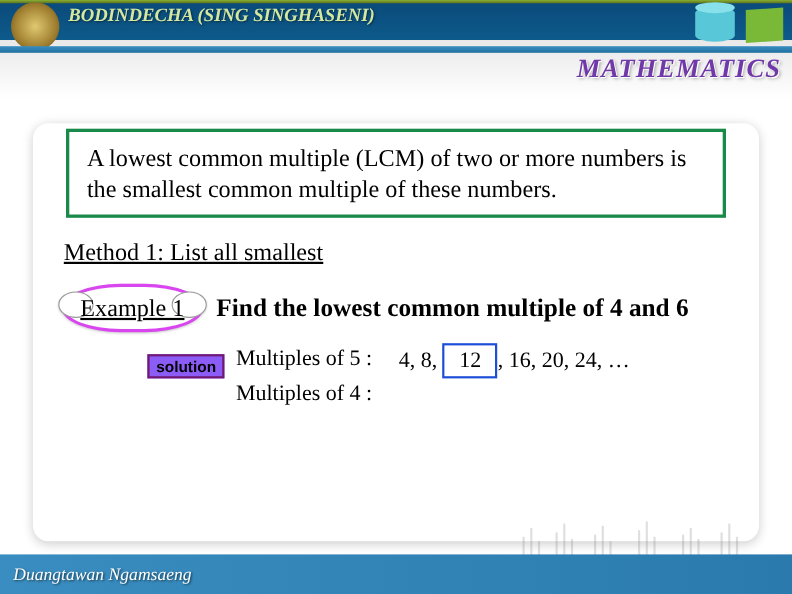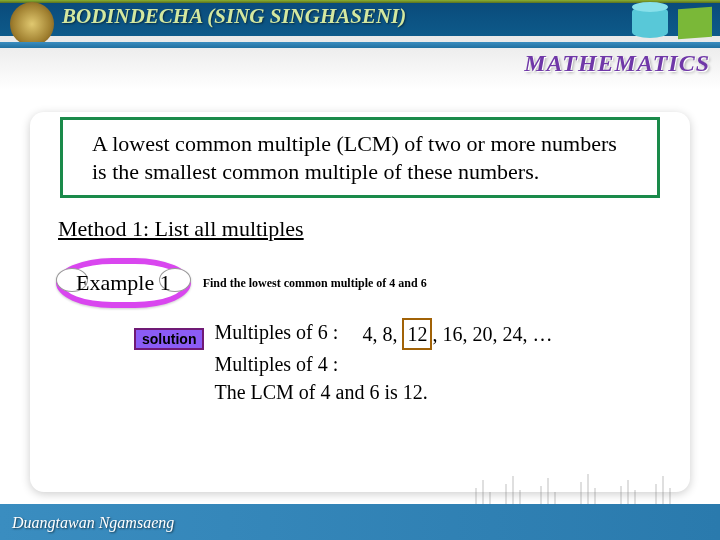--- a/index.html
+++ b/index.html
@@ -1,48 +1,48 @@
 <!DOCTYPE html>
 <html><head>
 <meta charset="utf-8">
 <style>
   * { box-sizing: border-box; margin: 0; padding: 0; }
   body { width: 720px; height: 540px; font-family: 'Times New Roman', serif; background: #fff; overflow: hidden; position: relative; }
   
   .header { position: relative; height: 90px; background: linear-gradient(180deg, #0a4a7a 0%, #0d5a8a 40%, #e8e8e8 40%, #fff 100%); }
-  .header-title { position: absolute; left: 62px; top: 4px; color: #d4e8a0; font-family: Georgia, serif; font-style: italic; font-weight: bold; font-size: 21px; line-height: 1.2; text-shadow: 1px 1px 2px rgba(0,0,0,0.5); }
+  .header-title { position: absolute; left: 62px; top: 4px; color: #d4e8a0; font-family: Georgia, serif; font-style: italic; font-weight: bold; font-size: 17px; line-height: 1.2; text-shadow: 1px 1px 2px rgba(0,0,0,0.5); }
   .header-top-line { position: absolute; top: 0; left: 0; right: 0; height: 3px; background: linear-gradient(180deg, #8ab030 0%, #5a7020 100%); }
   .header-sub-line { position: absolute; top: 42px; left: 0; right: 0; height: 6px; background: linear-gradient(180deg, #3a8dc0 0%, #2070a0 100%); }
   .logo { position: absolute; left: 10px; top: 2px; width: 44px; height: 44px; background: radial-gradient(circle, #e0c870 0%, #a08030 60%, #604010 100%); border-radius: 50%; }
   .subject { position: absolute; right: 10px; top: 50px; font-family: Georgia, serif; font-style: italic; font-weight: bold; font-size: 24px; color: #7038a8; text-shadow: 1px 1px 0 #fff, 2px 2px 3px rgba(0,0,0,0.3); letter-spacing: 1px; }
   .blocks { position: absolute; right: 8px; top: 4px; width: 80px; height: 42px; }
   .cyl { position: absolute; left: 0; top: 2px; width: 36px; height: 32px; background: #58c8d8; border-radius: 18px/6px; }
   .cyl::before { content: ""; position: absolute; top: -4px; left: 0; width: 36px; height: 10px; background: #88e0ea; border-radius: 50%; }
   .cube { position: absolute; right: 0; top: 4px; width: 34px; height: 30px; background: #7ab838; transform: skewY(-4deg); }
   
   .content-card { margin: 22px 30px 0 30px; height: 380px; border-radius: 14px; background: #fff; box-shadow: 0 2px 10px rgba(0,0,0,0.2); padding: 5px 20px 16px 20px; position: relative; }
   
-  .def-box { border: 3px solid #1a8a4a; margin: 0 10px 18px 10px; padding: 10px 29px; font-size: 22px; line-height: 1.25; }
+  .def-box { border: 3px solid #1a8a4a; margin: 0 10px 18px 10px; padding: 10px 16px; font-size: 22px; line-height: 1.25; }
   
   .method { font-size: 22px; text-decoration: underline; margin: 0 0 16px 8px; }
   
   .example-row { display: flex; align-items: center; gap: 12px; margin-bottom: 10px; margin-left: 6px; }
-  .cloud { position: relative; background: #fff; border: 6px solid #d946ef; border-radius: 50%/60%; padding: 6px 14px; font-size: 22px; filter: drop-shadow(0 1px 1px rgba(0,0,0,0.2)); }
+  .cloud { position: relative; background: #fff; border: 3px solid #d946ef; border-radius: 50%/60%; padding: 6px 14px; font-size: 22px; filter: drop-shadow(0 1px 1px rgba(0,0,0,0.2)); text-decoration: underline; }
   .cloud::before, .cloud::after { content: ""; position: absolute; background: #fff; border: 1px solid #999; border-radius: 50%; }
   .cloud::before { width: 30px; height: 22px; left: -6px; top: 4px; z-index: -1; }
   .cloud::after { width: 30px; height: 22px; right: -6px; top: 4px; z-index: -1; }
-  .find { font-size: 12px; font-weight: bold; }
+  .find { font-size: 23px; font-weight: bold; }
   
   .sol-row { display: flex; align-items: flex-start; gap: 10px; margin-left: 84px; }
   .sol-badge { background: #8b5cf6; border: 2px solid #701a75; padding: 1px 6px; font-family: Arial, sans-serif; font-weight: bold; font-size: 14px; color: #000; margin-top: 10px; }
   .sol-text { font-size: 20px; line-height: 1.4; }
   .sol-text .row { display: flex; }
   .sol-text .lbl { width: 148px; }
   .sol-text .vals { white-space: pre; }
-  .boxed { border: 2px solid #a16207; padding: 0 3px; display: inline-block; }
+  .boxed { border: 2px solid #1d4ed8; padding: 0 13px; display: inline-block; }
   
   .footer { position: absolute; bottom: 0; left: 0; right: 0; height: 36px; background: linear-gradient(90deg, #3a8dc0 0%, #2a7aad 100%); }
   .author { position: absolute; left: 12px; bottom: 8px; color: #fff; font-family: Georgia, serif; font-style: italic; font-size: 16px; text-shadow: 1px 1px 2px rgba(0,0,0,0.6); }
   .grass { position: absolute; right: 30px; bottom: 30px; width: 220px; height: 40px; opacity: 0.2; }
   .grass span { position: absolute; bottom: 0; width: 2px; background: #666; }
 </style>
 </head>
 <body>
 
 <div class="header">
@@ -57,40 +57,39 @@
     <div class="cube"></div>
   </div>
   <div class="subject">MATHEMATICS</div>
 </div>
 
 <div class="content-card">
   <div class="def-box">
     <span>A lowest common multiple (LCM) of  two or more numbers is the smallest common multiple of these numbers.</span>
   </div>
 
-  <div class="method">Method 1: List all multiples</div>
+  <div class="method">Method 1: List all smallest</div>
 
   <div class="example-row">
     <div class="cloud">
       <span>Example 1</span>
     </div>
     <div class="find">Find the lowest common multiple of 4 and  6</div>
   </div>
 
   <div class="sol-row">
     <div class="sol-badge">solution</div>
     <div class="sol-text">
       <div class="row">
-        <span class="lbl">Multiples of 6 :</span>
+        <span class="lbl">Multiples of 5 :</span>
         <span class="vals">4, 8, <span class="boxed">12</span>, 16, 20, 24, …</span>
       </div>
       <div class="row">
         <span class="lbl">Multiples of 4 :</span>
       </div>
-      <div>The LCM of 4 and 6 is 12.</div>
     </div>
   </div>
 </div>
 
 <div class="grass">
   <span style="left:5px;height:22px"></span>
     <span style="left:12px;height:30px"></span>
     <span style="left:19px;height:18px"></span>
   <span style="left:35px;height:26px"></span>
     <span style="left:42px;height:34px"></span>

